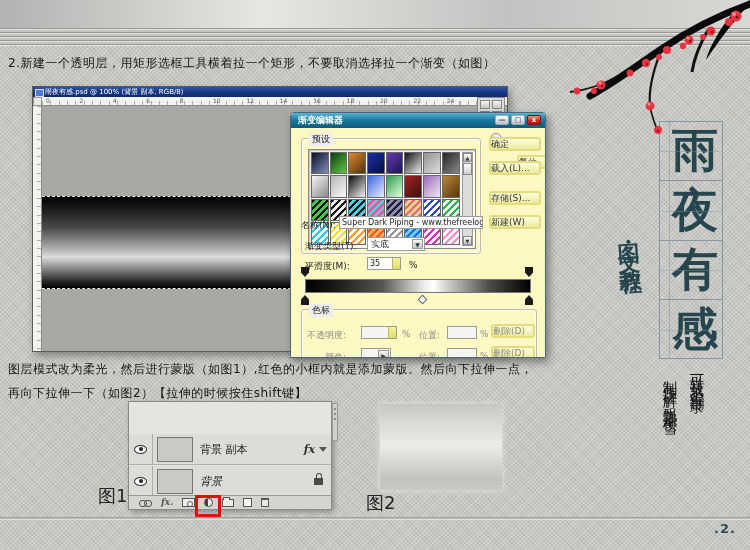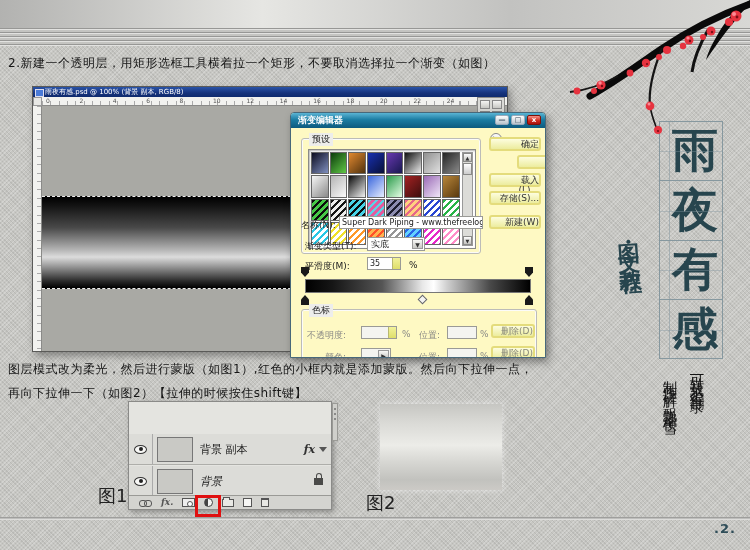--- a/index.html
+++ b/index.html
@@ -76,21 +76,21 @@
     border:1px solid #8a8a88; box-shadow:inset 1px 1px 2px rgba(0,0,0,.3); padding:2px;}
   .swatch-grid{ position:absolute; left:2px; top:2px; width:152px; height:94px;
     display:flex; flex-wrap:wrap; gap:1px; align-content:flex-start;}
   .swatch{ width:17.7px; height:22.4px; border:1px solid #666; }
   .vscroll{ position:absolute; right:2px; top:2px; width:11px; height:94px; background:#dcdcd8; border:1px solid #999;}
   .vs-up,.vs-dn{ position:absolute; left:0; width:9px; height:9px; background:linear-gradient(#fdfdfd,#c2c2be);
     border:1px solid #8a8a88; font-size:5px; text-align:center; line-height:8px; color:#333;}
   .vs-up{ top:0; } .vs-dn{ bottom:0; }
   .vs-thumb{ position:absolute; left:0; top:10px; width:9px; height:12px; background:linear-gradient(#fff,#ccc); border:1px solid #8a8a88;}
   .ybtn{ position:absolute; width:52px; height:14px; border:2px solid #e4dc7c; border-radius:3px;
-    background:linear-gradient(#fdfdde,#ecec9e); font-size:9px; line-height:10px; text-align:right; color:#333;}
+    background:linear-gradient(#fdfdde,#ecec9e); font-size:9px; line-height:10px; text-align:left; color:#333;}
   .dlg-row-label{ position:absolute; font-size:9px; color:#222; }
   .gray{ color:#8a8a86; }
   .field{ position:absolute; background:#fff; border:1px solid #9a9a96; height:13px; font-size:8px;
     line-height:11px; padding:0 2px; color:#222; overflow:hidden; white-space:nowrap;}
   .spin{ position:absolute; right:0; top:0; bottom:0; width:8px; background:linear-gradient(#f2f29a,#dede6a); border-left:1px solid #b8b870;}
   .dropdown{ position:absolute; background:#fff; border:1px solid #9a9a96; height:14px; font-size:9px; line-height:12px; padding:0 3px;}
   .dd-arrow{ position:absolute; right:1px; top:1px; bottom:1px; width:11px;
     background:linear-gradient(#f8f8f6,#c8c8c4); border:1px solid #999; font-size:6px; line-height:10px; text-align:center; color:#333;}
   .grad-bar{ position:absolute; left:14px; top:166px; width:226px; height:14px; border:1px solid #777;
     background:linear-gradient(90deg,#000,#161616 12%,#555 34%,#e8e8e8 52%,#ffffff 57%,#cfcfcf 63%,#4a4a4a 82%,#000);}
@@ -266,21 +266,21 @@
       <div class="vscroll">
         <div class="vs-up">▲</div>
         <div class="vs-thumb"></div>
         <div class="vs-dn">▼</div>
       </div>
     </div>
   </div>
 
   <div class="ybtn" style="left:198px; top:24px;">确定</div>
   <div class="ybtn" style="left:198px; top:42px;margin-left:28px;">复位</div>
-  <div class="ybtn" style="left:198px; top:60px;padding-left:20px;">载入(L)...</div>
+  <div class="ybtn" style="left:198px; top:48px;">载入(L)...</div>
   <div class="ybtn" style="left:198px; top:78px;">存储(S)...</div>
 
   <div class="dlg-row-label" style="left:10px; top:106px;">名称(N):</div>
   <div class="field" style="left:48px; top:103px; width:144px;">Super Dark Piping - www.thefreelogomakers.</div>
   <div class="ybtn" style="left:198px; top:102px;">新建(W)</div>
 
   <div class="dlg-row-label" style="left:14px; top:127px;">渐变类型(T):</div>
   <div class="dropdown" style="left:76px; top:124px; width:58px;">
     <span>实底</span>
     <span class="dd-arrow">▼</span>

